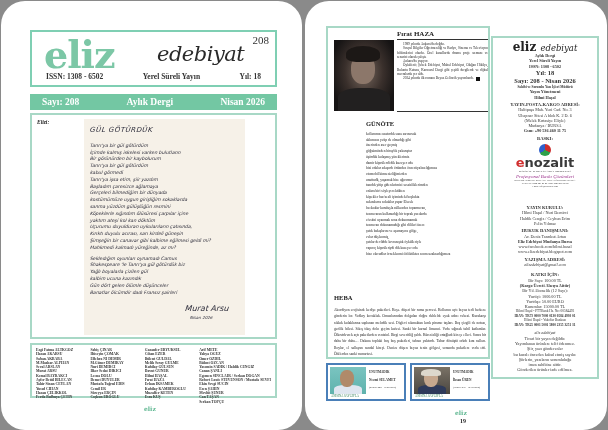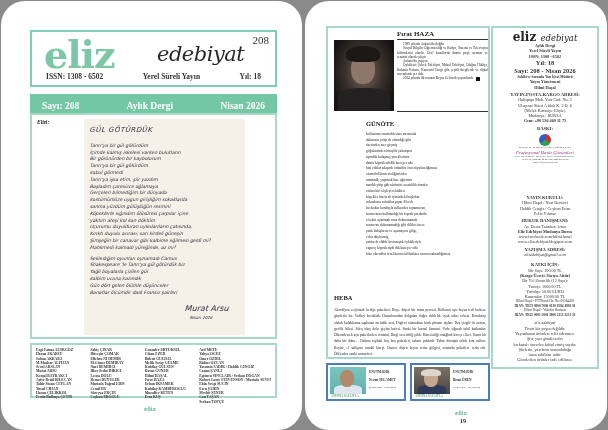--- a/index.html
+++ b/index.html
@@ -9,21 +9,21 @@
   .page { position: absolute; top: 1px; background: #fff; height: 429px; border-radius: 24px; }
   .page-left { left: 1px; width: 301px; }
   .page-right { left: 305px; width: 302px; }
 
   
   .masthead { position: absolute; left: 29px; top: 29px; width: 247px; height: 57px; border: 2px solid #7fcfb3; background: #fff; }
   .logo-eliz { position: absolute; left: 12px; top: 4px; font-family: "DejaVu Serif", serif; font-weight: bold; font-size: 38px; color: #7cc7a6; letter-spacing: -1px; line-height: 1; }
   .logo-edebiyat { position: absolute; left: 125px; top: 12px; font-family: "DejaVu Serif", serif; font-style: italic; font-size: 21px; color: #2a2a2a; line-height: 1; letter-spacing: -0.5px; }
   .issue-no { position: absolute; right: 6px; top: 2px; font-size: 11px; color: #333; }
   .mh-row { position: absolute; left: 14px; right: 14px; bottom: 4px; display: flex; justify-content: space-between; font-size: 7.5px; font-weight: bold; color: #333; }
-  .greenbar { position: absolute; left: 29px; top: 93px; width: 247px; height: 24px; background: #73c7a3; color: #fff; font-weight: bold; font-size: 9.5px; display: flex; justify-content: space-between; align-items: center; padding: 0 12px; }
+  .greenbar { position: absolute; left: 29px; top: 93px; width: 247px; height: 16px; background: #73c7a3; color: #fff; font-weight: bold; font-size: 9.5px; display: flex; justify-content: space-between; align-items: center; padding: 0 12px; }
 
   .poem-box { position: absolute; left: 29px; top: 112px; width: 247px; height: 226px; border: 2px solid #a8d8c6; background: #fff; }
   .poem-label { position: absolute; left: 5px; top: 4px; font-size: 5.5px; font-style: italic; font-weight: bold; }
   .poem-paper { position: absolute; left: 52px; top: 4px; width: 161px; height: 216px; background: #f6f1e8; padding: 8px 6px; overflow: hidden; }
   .hw { font-family: "DejaVu Sans", sans-serif; font-style: italic; color: #2c2c3a; font-size: 4.6px; line-height: 6.8px; transform: skewX(-6deg); white-space: nowrap; }
   .hw-title { font-size: 7px; margin-bottom: 9px; letter-spacing: 0.5px; }
   .hw-gap { height: 4px; }
   .hw-sign { text-align: right; font-size: 8px; margin-top: 10px; padding-right: 10px; }
   .hw-date { font-size: 4px; padding-left: 100px; margin-top: 2px; }
 
@@ -65,21 +65,21 @@
   .mem2 .mem-shirt { background: #2e3a5a; }
   .mem-txt { position: absolute; left: 41px; top: 5px; width: 36px; }
   .mem-txt .t1 { font-size: 3.2px; font-weight: bold; color: #333; }
   .mem-txt .t2 { font-size: 3.4px; font-weight: bold; color: #333; margin-top: 4px; }
   .mem-txt .t3 { font-size: 2.6px; color: #333; margin-top: 4px; }
   .mem-caption { position: absolute; left: 3px; bottom: 1px; font-size: 3px; color: #2f7d56; }
 
   .right-footer { left: 150px; top: 408px; }
   .page-num { position: absolute; left: 155px; top: 417px; font-size: 6px; font-weight: bold; }
 
-  .imprint { position: absolute; left: 186px; top: 25px; width: 108px; height: 343px; border: 2px solid #a8d8c6; background: #fff; text-align: center; padding-top: 3px; }
+  .imprint { position: absolute; left: 186px; top: 35px; width: 108px; height: 343px; border: 2px solid #a8d8c6; background: #fff; text-align: center; padding-top: 3px; }
   .imp-logo { font-family: "DejaVu Serif", serif; font-size: 12px; font-weight: bold; color: #222; line-height: 1; }
   .imp-logo i { font-size: 8.5px; font-weight: normal; }
   .imp { font-size: 4.2px; line-height: 5.3px; color: #333; }
   .imp.b { font-weight: bold; }
   .imp.big { font-size: 6.5px; font-weight: bold; line-height: 8px; }
   .imp.h { font-weight: bold; font-size: 4.6px; margin-top: 2px; }
   .imp.it { font-style: italic; }
   .imp.sm { font-size: 3.4px; line-height: 4.5px; }
   .enoz { margin: 3px auto; width: 96px; height: 58px; position: relative; }
   .enoz-swirl { width: 12px; height: 12px; border-radius: 50%; margin: 0 auto; background: conic-gradient(#cc2d2d 0 33%, #2ea04a 0 66%, #2d5fcc 0); }
@@ -295,20 +295,21 @@
     <div class="imp b">Hilmi Haşal</div>
     <div class="imp h">YAYIN-POSTA-KARGO ADRESİ:</div>
     <div class="imp">Halitpaşa Mah. Yeni Cad. No. 3</div>
     <div class="imp">Uluçınar Sitesi A blok K. 2 D. 6</div>
     <div class="imp">(Melek Kırtasiye Eliyle)</div>
     <div class="imp">Mudanya / BURSA</div>
     <div class="imp b">Gsm: +90 536 460 11 75</div>
     <div class="imp h">BASKI:</div>
     <div class="enoz">
       <div class="enoz-swirl"></div>
+      <div class="enoz-word"><span>e</span><b>nozalit</b></div>
       <div class="enoz-sub">DİJİTAL KOPYALAMA MERKEZİ</div>
       <div class="enoz-tag">Profesyonel Baskı Çözümleri</div>
       <div class="enoz-addr">Bereç Mh. Nebati Sk. Bereç Apt. No:5/A Ofis/Oturan / BURSA</div>
       <div class="enoz-addr">Tel &amp; Fax: 0224 247 40 40   Gsm: 0545 247 40 40</div>
       <div class="enoz-addr">e-mail: info@enozalit.com</div>
     </div>
     <div class="imp h">YAYIN KURULU:</div>
     <div class="imp">Hilmi Haşal / Nuri Demirci</div>
     <div class="imp">Haldik Cengiz / Ceyhun Erim</div>
     <div class="imp">Pelin Yılmaz</div>

